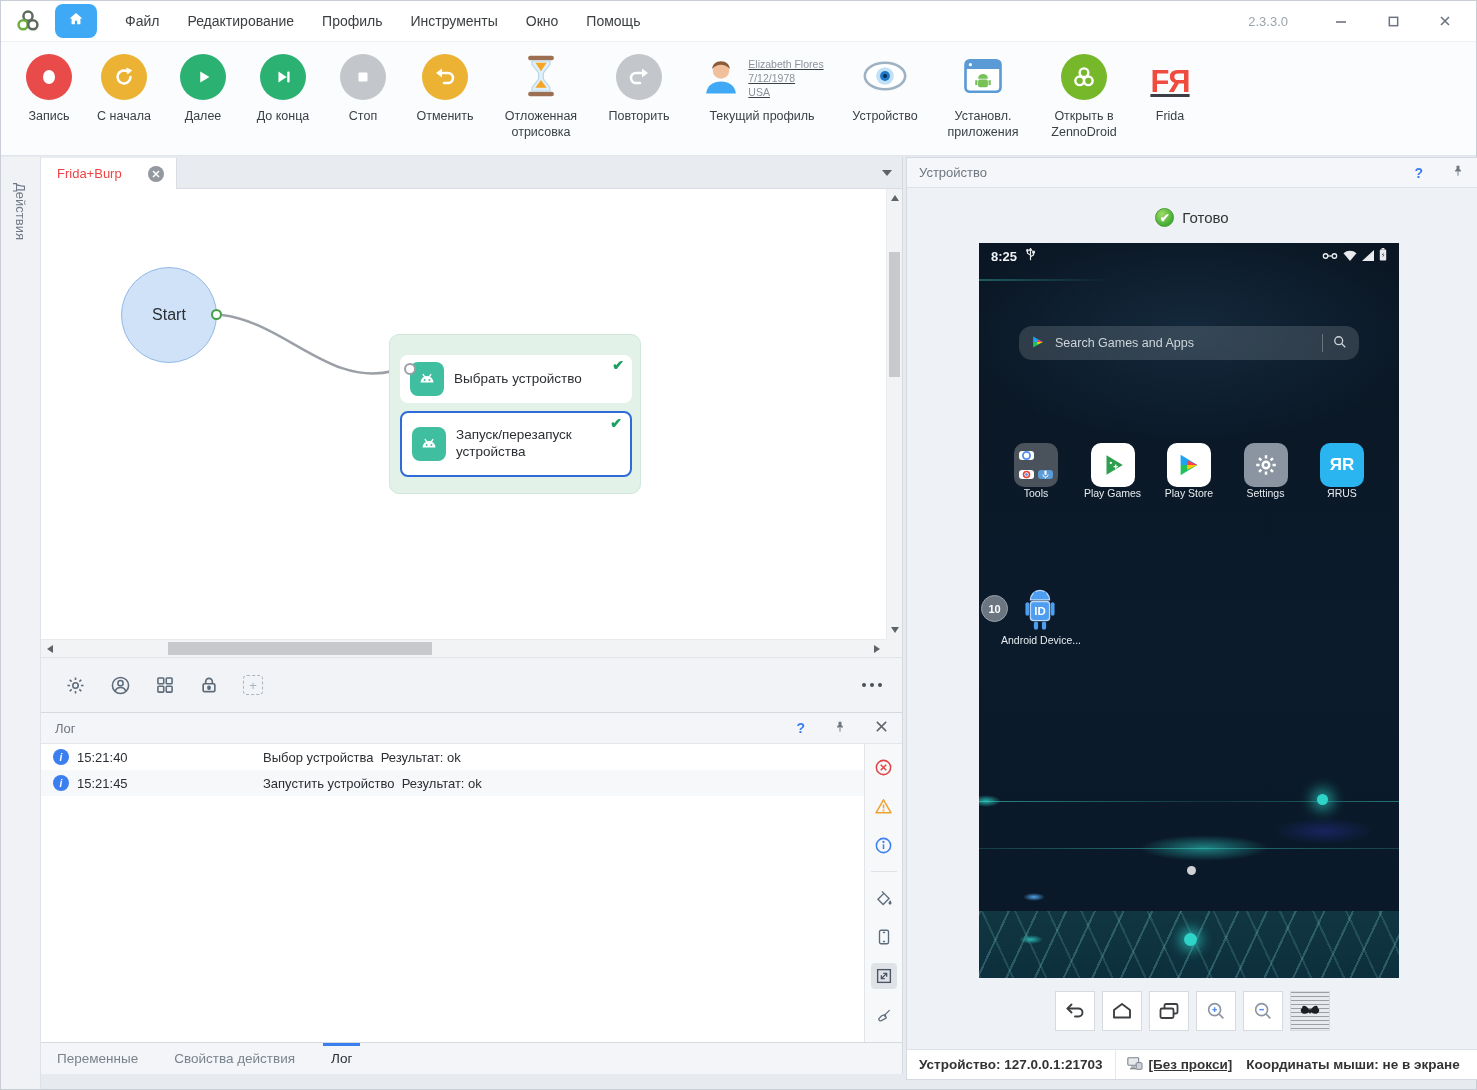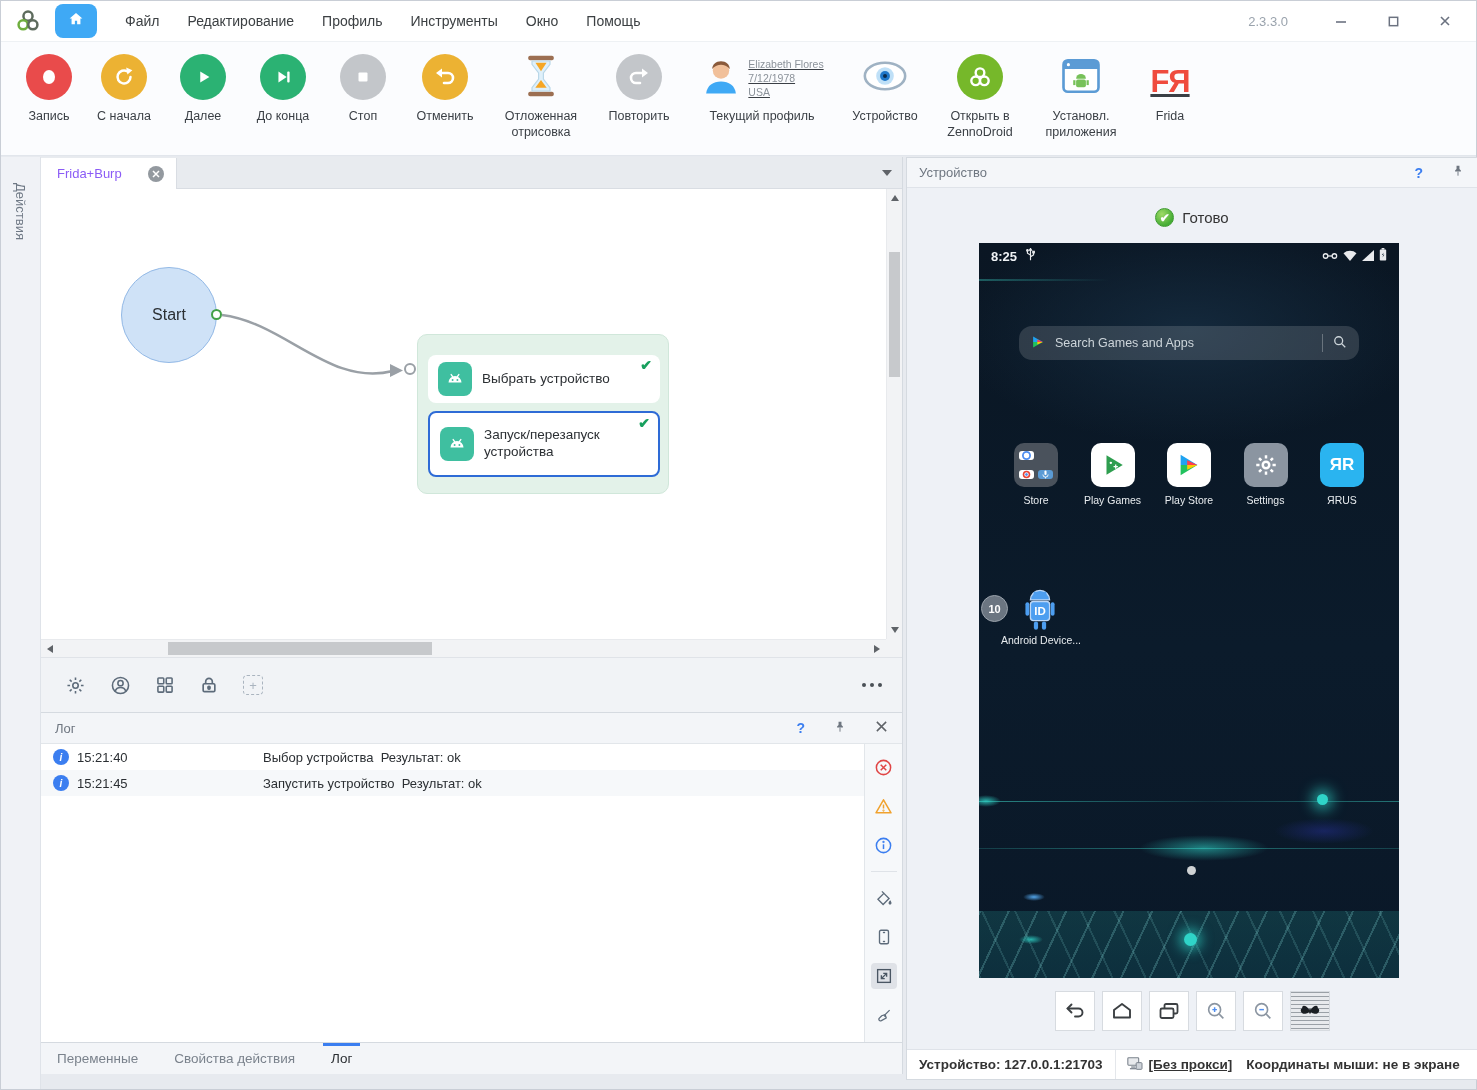--- a/index.html
+++ b/index.html
@@ -28,38 +28,38 @@
   .frida-logo { font-weight:800; font-size:31px; color:#ef4b3e; letter-spacing:-1px; line-height:1; padding-top:8px; }
 
   
   .main { position:absolute; top:156px; left:0; right:0; bottom:0; background:#e7eaef; }
   .actions-strip { position:absolute; left:0; top:0; width:40px; bottom:0; background:#f0f2f6; border-right:1px solid #dfe3e9; display:flex; justify-content:center; }
   .vtext { writing-mode:vertical-rl; font-size:13px; color:#707a86; margin-top:26px; }
 
   .left-col { position:absolute; left:40px; top:0; width:862px; height:917px; background:#fff; border-right:1px solid #d5dae0; }
 
   .tabstrip { position:relative; height:32px; background:#e8ebef; border-bottom:1px solid #d9dde3; display:flex; align-items:flex-end; }
-  .tab { height:31px; background:#fff; display:flex; align-items:center; gap:26px; padding:0 12px 0 16px; font-size:13px; color:#8b5cf6; border-right:1px solid #d9dde3; margin-bottom:-1px; }
+  .tab { height:31px; background:#fff; display:flex; align-items:center; gap:26px; padding:0 12px 0 16px; font-size:13px; color:#ef4444; border-right:1px solid #d9dde3; margin-bottom:-1px; }
   .tab-close { width:16px; height:16px; border-radius:50%; background:#93999f; display:flex; align-items:center; justify-content:center; }
   .tab-dd { position:absolute; right:10px; top:13px; width:0; height:0; border-left:5px solid transparent; border-right:5px solid transparent; border-top:6px solid #5f6368; }
 
   .canvas-wrap { position:relative; height:468px; background:#fff; }
   .canvas { position:absolute; left:0; top:0; right:16px; bottom:18px; overflow:hidden; background:#fff; }
   .vscroll { position:absolute; right:0; top:0; width:16px; bottom:18px; background:#f2f3f5; border-left:1px solid #e8eaed; }
   .vthumb { position:absolute; left:2px; right:2px; top:63px; height:125px; background:#c7c9cc; }
   .sarrow { position:absolute; width:0; height:0; }
   .hscroll { position:absolute; left:0; right:16px; bottom:0; height:18px; background:#f2f3f5; border-top:1px solid #e8eaed; }
   .hthumb { position:absolute; top:2px; bottom:2px; left:127px; width:264px; background:#c7c9cc; }
   .scorner { position:absolute; right:0; bottom:0; width:16px; height:18px; background:#f2f3f5; }
 
   .start-node { position:absolute; left:80px; top:78px; width:96px; height:96px; border-radius:50%; background:#cfe2f7; border:1px solid #93b9e6; display:flex; align-items:center; justify-content:center; font-size:16px; color:#2b2f33; }
   .conn { position:absolute; border-radius:50%; background:#fff; }
   .conn-start { left:170px; top:120px; width:11px; height:11px; border:2px solid #43a047; }
   .conn-end { left:363px; top:174px; width:12px; height:12px; border:2px solid #9aa0a6; }
-  .group { position:absolute; left:376px; top:145px; width:252px; height:160px; background:#e3f2e9; border:1px solid #d0e7da; border-radius:10px; }
+  .group { position:absolute; left:348px; top:145px; width:252px; height:160px; background:#e3f2e9; border:1px solid #d0e7da; border-radius:10px; }
   .card { position:absolute; left:10px; width:232px; background:#fff; border-radius:8px; display:flex; align-items:center; gap:10px; padding:0 10px; }
   .card1 { top:20px; height:48px; }
   .card2 { top:76px; height:66px; border:2px solid #2e6bd6; }
   .acticon { width:34px; height:34px; border-radius:8px; background:#3fbfa0; flex:none; display:flex; align-items:center; justify-content:center; }
   .card-label { font-size:13.5px; color:#2b2f33; line-height:1.25; }
   .check { position:absolute; top:2px; right:8px; color:#18a05e; font-size:14px; font-weight:700; }
 
   .iconsbar { position:relative; height:55px; background:#f1f3f6; border-top:1px solid #e0e3e8; display:flex; align-items:center; gap:24px; padding:0 24px; }
   .ibtn { display:flex; align-items:center; justify-content:center; }
   .dashplus { width:20px; height:20px; border:1.5px dashed #aab4bf; border-radius:4px; color:#aab4bf; font-size:13px; display:flex; align-items:center; justify-content:center; }
@@ -96,21 +96,21 @@
   .screen { position:absolute; left:72px; top:55px; width:420px; height:735px; background:
       radial-gradient(ellipse 340px 160px at 50% 12%, #14293c 0%, rgba(20,41,60,0) 70%),
       linear-gradient(180deg,#0a1623 0%, #0b1b2b 55%, #0a1828 100%);
     overflow:hidden; }
   .scr-status { position:absolute; top:0; left:0; right:0; height:26px; display:flex; align-items:center; padding:0 12px; color:#eef2f5; font-size:13px; font-weight:700; }
   .scr-sticons { margin-left:auto; display:flex; align-items:center; gap:5px; }
   .scr-streak { position:absolute; left:0; top:36px; width:130px; height:2px; background:linear-gradient(90deg, rgba(64,224,208,.35), transparent); }
   .scr-search { position:absolute; left:40px; right:40px; top:83px; height:34px; background:rgba(255,255,255,.14); border-radius:13px; display:flex; align-items:center; padding:13px 12px; color:#cdd5da; font-size:12.5px; }
   .search-div { margin-left:auto; width:1px; height:18px; background:rgba(255,255,255,.28); }
   .scr-apps { position:absolute; left:24px; right:24px; top:200px; display:flex; justify-content:space-between; }
-  .app-item { width:66px; display:flex; flex-direction:column; align-items:center; gap:7px; }
+  .app-item { width:66px; display:flex; flex-direction:column; align-items:center; }
   .app-ic { width:44px; height:44px; border-radius:10px; display:flex; align-items:center; justify-content:center; }
   .app-label { font-size:10.5px; color:#e8ecef; }
   .ic-tools { background:#4a525c; display:grid; grid-template-columns:15px 15px; grid-template-rows:15px 15px; gap:4px; align-content:center; justify-content:center; }
   .mini { border-radius:3px; }
   .ic-white { background:#fff; }
   .ic-settings { background:#8b95a1; }
   .ic-yarus { background:#2ab4f0; color:#fff; font-weight:800; font-size:17px; }
   .badge10 { position:absolute; left:2px; top:352px; width:27px; height:27px; border-radius:50%; background:rgba(125,134,145,.85); border:1px solid #9aa2ab; color:#fff; font-size:11px; font-weight:700; display:flex; align-items:center; justify-content:center; }
   .shortcut-label { position:absolute; left:4px; top:391px; width:116px; text-align:center; font-size:10.5px; color:#e8ecef; }
   .fx-line { position:absolute; left:0; width:100%; height:1px; }
@@ -282,45 +282,45 @@
       <span class="ic">
           <span><svg width="44" height="30" viewBox="0 0 24 16">
               <ellipse cx="12" cy="8" rx="11" ry="7.2" fill="#fff" stroke="#9fb2c3" stroke-width="1.4"></ellipse>
               <circle cx="12" cy="8" r="4.8" fill="#bfe0f7"></circle>
               <circle cx="12" cy="8" r="2.7" fill="#1f77c9"></circle>
               <circle cx="12" cy="8" r="1.1" fill="#0b2c4d"></circle>
             </svg></span>
         </span>
       <span class="lbl">Устройство</span>
     </div>
-    <div class="tbtn" style="width:94px">
-      <span class="ic">
-          <span class="circ" style="background:#76b82a">
-            <svg width="26" height="26" viewBox="0 0 24 24" fill="none" stroke="#fff" stroke-width="2.2">
-              <circle cx="12" cy="8" r="4"></circle>
-              <circle cx="8" cy="15.5" r="4"></circle>
-              <circle cx="16" cy="15.5" r="4"></circle>
-            </svg>
-          </span>
-        </span>
-      <span class="lbl">Открыть в ZennoDroid</span>
-    </div>
     <div class="tbtn" style="width:100px">
       <span class="ic">
           <span><svg width="42" height="42" viewBox="0 0 24 24">
               <rect x="2" y="3" width="20" height="18" rx="2.5" fill="#fff" stroke="#5b9bd5" stroke-width="1.5"></rect>
               <path d="M2 5.5A2.5 2.5 0 0 1 4.5 3h15A2.5 2.5 0 0 1 22 5.5V8H2z" fill="#5b9bd5"></path>
               <circle cx="4.8" cy="5.5" r="0.9" fill="#fff"></circle>
               <path d="M9.2 13.6a2.8 2.8 0 0 1 5.6 0z" fill="#77c159"></path>
               <rect x="9.2" y="14" width="5.6" height="4.4" rx="1" fill="#77c159"></rect>
               <line x1="8.2" y1="14.4" x2="8.2" y2="17.2" stroke="#77c159" stroke-width="1.3"></line>
               <line x1="15.8" y1="14.4" x2="15.8" y2="17.2" stroke="#77c159" stroke-width="1.3"></line>
             </svg></span>
         </span>
       <span class="lbl">Установл. приложения</span>
+    </div>
+    <div class="tbtn" style="width:94px">
+      <span class="ic">
+          <span class="circ" style="background:#76b82a">
+            <svg width="26" height="26" viewBox="0 0 24 24" fill="none" stroke="#fff" stroke-width="2.2">
+              <circle cx="12" cy="8" r="4"></circle>
+              <circle cx="8" cy="15.5" r="4"></circle>
+              <circle cx="16" cy="15.5" r="4"></circle>
+            </svg>
+          </span>
+        </span>
+      <span class="lbl">Открыть в ZennoDroid</span>
     </div>
     <div class="tbtn" style="width:70px">
       <span class="ic">
           <span class="frida-logo">FЯ</span>
         </span>
       <span class="lbl">Frida</span>
     </div>
   </div>
 
   <div class="main">
@@ -602,21 +602,21 @@
                       <circle cx="5" cy="5" r="2" fill="#4f8ef0" stroke="#fff" stroke-width="1"></circle>
                     </svg>
                   </span>
                 <span class="mini" style="background:#5b9bd5;display:flex;align-items:center;justify-content:center">
                     <svg width="7" height="9" viewBox="0 0 8 10">
                       <rect x="2.8" y="0.5" width="2.4" height="5" rx="1.2" fill="#fff"></rect>
                       <path d="M1 5a3 3 0 0 0 6 0M4 8v1.5" stroke="#fff" stroke-width="1" fill="none"></path>
                     </svg>
                   </span>
               </span>
-              <span class="app-label">Store</span>
+              <span class="app-label">Tools</span>
             </div>
             <div class="app-item">
               <span class="app-ic ic-white">
                   <svg width="26" height="26" viewBox="0 0 24 24">
                     <polygon points="6,3 21,12 6,21" fill="#2e9e4f"></polygon>
                     <circle cx="10" cy="10" r="1.1" fill="#fff"></circle>
                     <path d="M12.5 13.5h4M14.5 11.5v4" stroke="#fff" stroke-width="1.2"></path>
                   </svg>
                 </span>
               <span class="app-label">Play Games</span>

